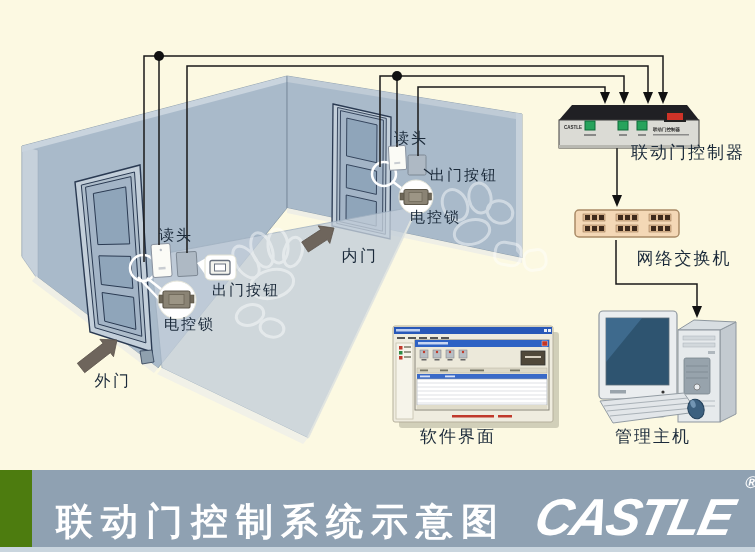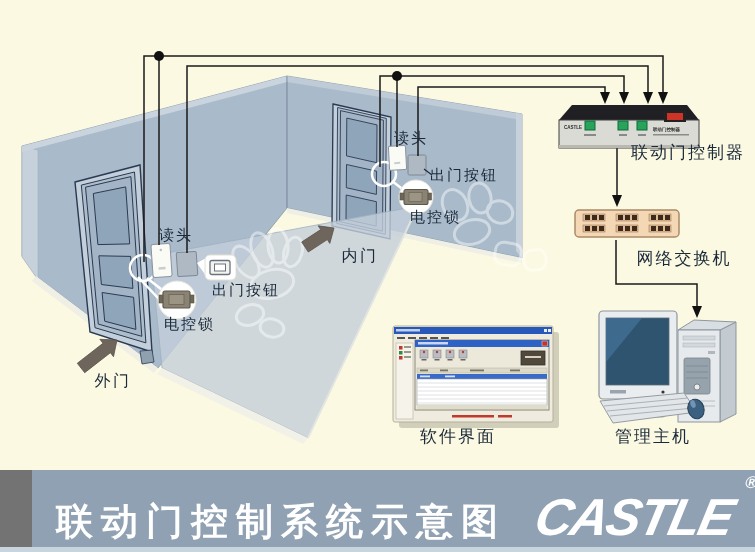--- a/index.html
+++ b/index.html
@@ -1,17 +1,17 @@
 <!DOCTYPE html>
 <html><head>
 <meta charset="utf-8">
 <style>
   html,body{margin:0;padding:0;}
   body{font-family:"Liberation Sans","DejaVu Sans",sans-serif;}
-  #stage{position:relative;width:755px;height:552px;background:#737373;overflow:hidden;}
+  #stage{position:relative;width:755px;height:552px;background:#4d7c0f;overflow:hidden;}
   #diagram{position:absolute;left:0;top:0;}
   .lbl{font-family:"Liberation Sans","DejaVu Sans",sans-serif;fill:#1B2A3A;font-size:15px;letter-spacing:2px;}
   .lbl-big{font-size:17px;letter-spacing:2px;}
   .lbl-mid{font-size:16px;letter-spacing:2.5px;text-anchor:middle;}
   .micro{font-size:4.5px;letter-spacing:0;fill:#2a2a2a;font-weight:bold;}
   #footer-bar{position:absolute;left:0;top:470px;width:755px;height:77px;background:#8FA1B2;display:flex;align-items:flex-end;margin-left:32px;}
   #footer-title{color:#FFFFFF;font-weight:bold;font-size:37px;letter-spacing:8px;margin-left:24px;white-space:nowrap;}
   #footer-logo{margin-left:auto;margin-right:42px;color:#FFFFFF;font-weight:bold;font-style:italic;
                font-size:52px;letter-spacing:-2px;transform:skewX(-12deg);white-space:nowrap;}
   #footer-reg{display:inline-block;font-size:17px;font-style:normal;vertical-align:top;position:relative;top:-14px;left:6px;letter-spacing:0;}

